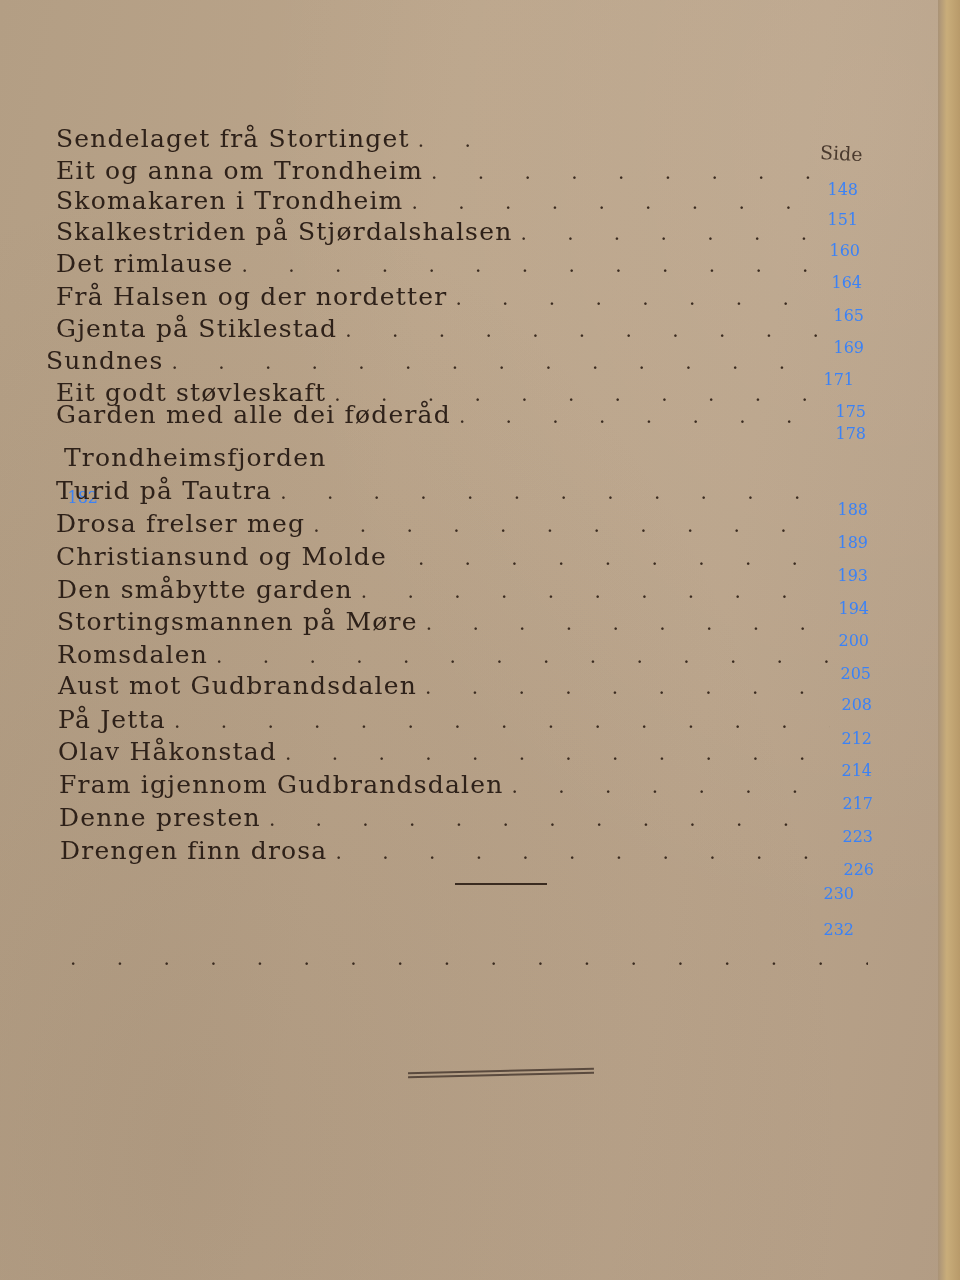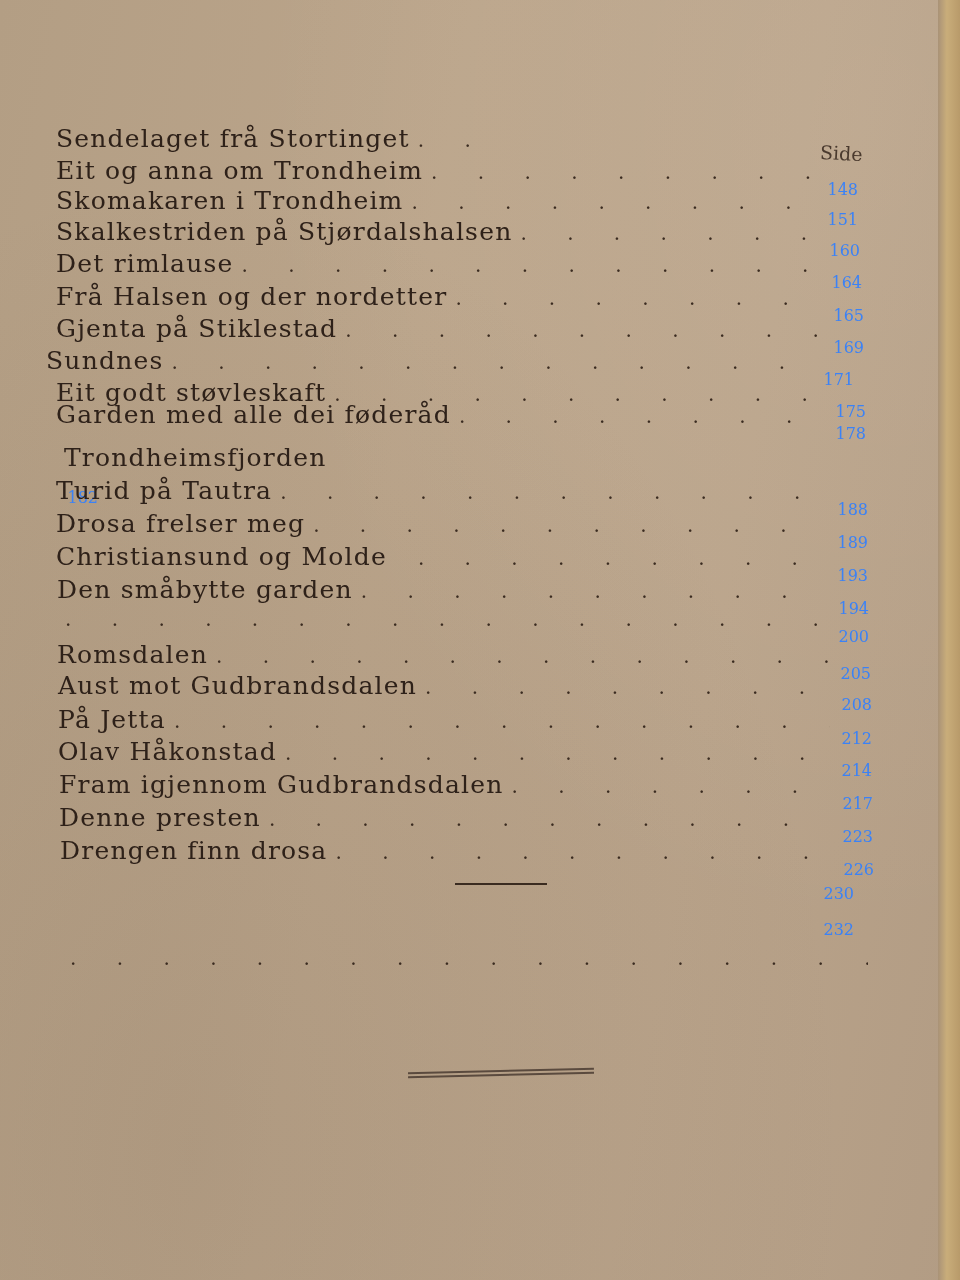--- a/index.html
+++ b/index.html
@@ -127,20 +127,21 @@
     <span class="title">Christiansund og Molde</span>
     <span class="leader">. . . . . . . . . . . . . . . . . . . . . . . . . . . . . . . . . . . .</span>
     <span class="page">193</span>
   </div>
   <div class="entry" style="left:57px;top:559px;width:812px;">
     <span class="title">Den småbytte garden</span>
     <span class="leader">. . . . . . . . . . . . . . . . . . . . . . . . . . . . . . . . . . . .</span>
     <span class="page">194</span>
   </div>
   <div class="entry" style="left:57px;top:591px;width:812px;">
+    <span class="title">Stortingsmannen på Møre</span>
     <span class="leader">. . . . . . . . . . . . . . . . . . . . . . . . . . . . . . . . . . . .</span>
     <span class="page">200</span>
   </div>
   <div class="entry" style="left:57px;top:624px;width:814px;">
     <span class="title">Romsdalen</span>
     <span class="leader">. . . . . . . . . . . . . . . . . . . . . . . . . . . . . . . . . . . .</span>
     <span class="page">205</span>
   </div>
   <div class="entry" style="left:58px;top:655px;width:814px;">
     <span class="title">Aust mot Gudbrandsdalen</span>

